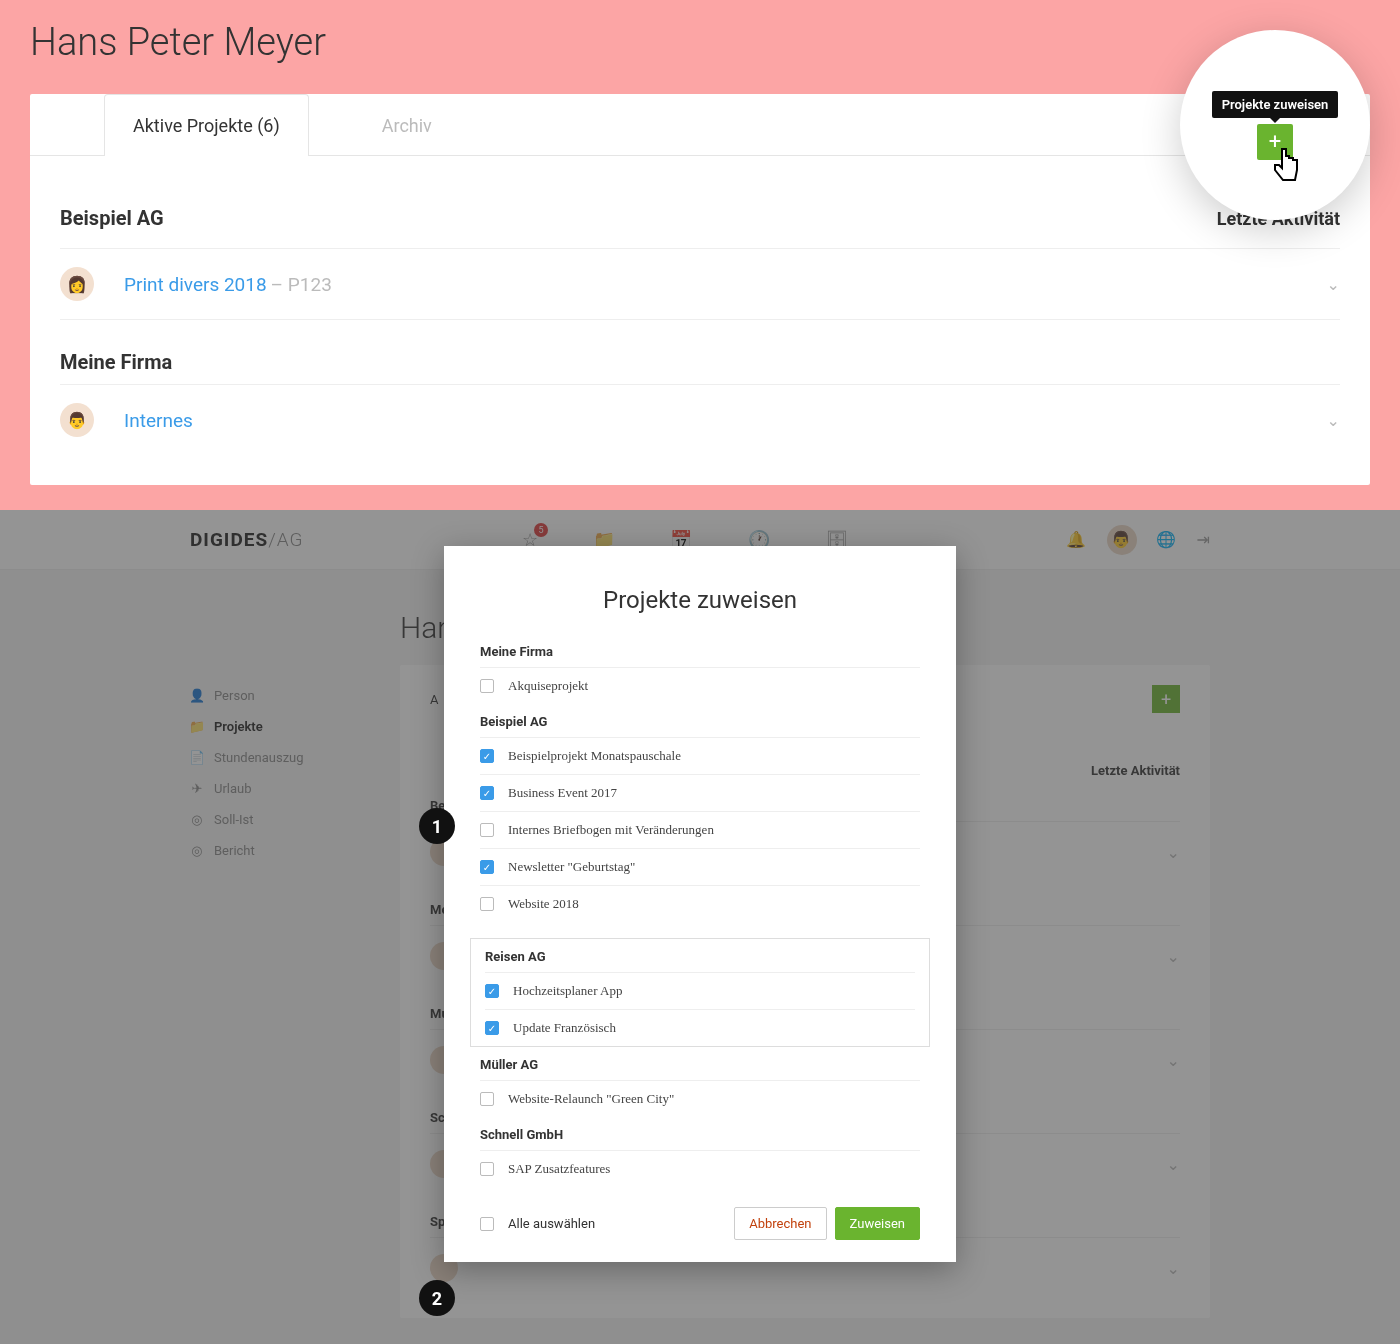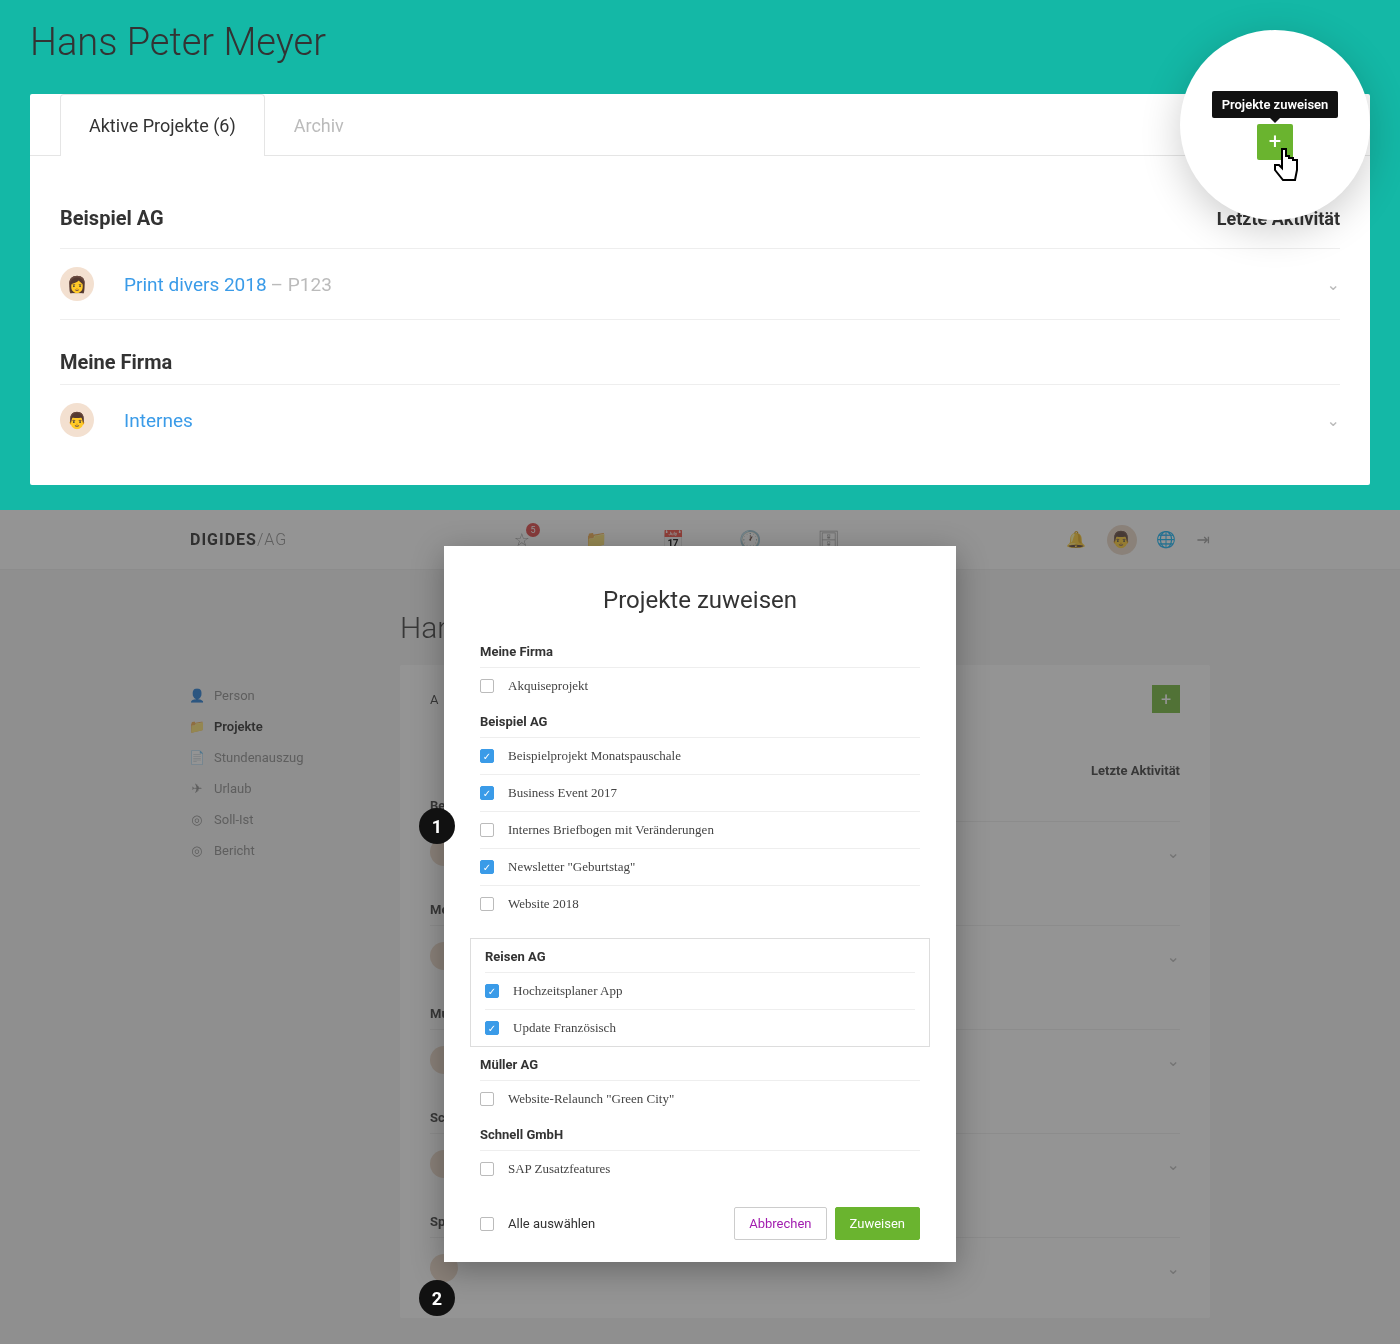--- a/index.html
+++ b/index.html
@@ -1,24 +1,24 @@
 <!DOCTYPE html>
 <html><head>
 <meta charset="utf-8">
 <style>
 * { margin: 0; padding: 0; box-sizing: border-box; }
 body { font-family: -apple-system, BlinkMacSystemFont, "Segoe UI", Roboto, sans-serif; background: #f4f4f4; color: #333; width: 1400px; position: relative; }
 
 
-.top-section { background: #14b8a6; padding: 20px 30px 0; height: 510px; position: relative; }
+.top-section { background: #fca5a5; padding: 20px 30px 0; height: 510px; position: relative; }
 .page-title { font-size: 38px; font-weight: 300; color: #333; margin-bottom: 30px; }
 .card { background: #fff; border-radius: 2px; padding: 0; }
 .tabs-row { display: flex; align-items: center; justify-content: space-between; padding: 0 30px; border-bottom: 1px solid #e5e5e5; }
 .tabs { display: flex; }
-.tab { padding: 20px 28px; font-size: 18px; color: #bbb; cursor: pointer; border: 1px solid transparent; border-bottom: none; margin-bottom: -1px; }
+.tab { padding: 20px 28px; font-size: 18px; color: #bbb; cursor: pointer; border: 1px solid transparent; border-bottom: none; margin-bottom: -1px; margin-left: 44px; }
 .tab.active { color: #333; border-color: #e5e5e5; background: #fff; border-top-left-radius: 4px; border-top-right-radius: 4px; }
 .card-body { padding: 50px 30px 30px; }
 .section-header { display: flex; justify-content: space-between; align-items: center; margin-bottom: 18px; }
 .section-header h3 { font-size: 20px; font-weight: 700; color: #333; }
 .activity-label { font-size: 18px; font-weight: 700; color: #333; }
 .row-divider { border-top: 1px solid #eee; }
 .project-row { display: flex; align-items: center; padding: 18px 0; justify-content: space-between; }
 .row-left { display: flex; align-items: center; gap: 30px; }
 .avatar { width: 34px; height: 34px; border-radius: 50%; background: #f3e0d0; display: flex; align-items: center; justify-content: center; font-size: 16px; }
 .project-link { color: #3a9be8; font-size: 19px; }
@@ -31,21 +31,21 @@
 .tooltip-dark { background: #111; color: #fff; font-size: 13px; font-weight: 600; padding: 6px 10px; border-radius: 2px; position: relative; }
 .tooltip-dark::after { content: ""; position: absolute; bottom: -5px; left: 50%; transform: translateX(-50%); border: 5px solid transparent; border-top-color: #111; border-bottom: none; }
 .add-btn { width: 36px; height: 36px; background: #6ab42f; color: #fff; display: flex; align-items: center; justify-content: center; font-size: 22px; border-radius: 2px; position: relative; }
 .hand-cursor { position: absolute; top: 22px; left: 12px; font-size: 34px; }
 
 
 .bottom-section { position: relative; height: 834px; }
 .shade { position: absolute; inset: 0; background: rgba(60,60,60,0.55); z-index: 2; }
 .backdrop { position: absolute; inset: 0; background: #f4f4f4; }
 .topbar { background: #fff; height: 60px; display: flex; align-items: center; padding: 0 190px 0 190px; justify-content: space-between; border-bottom: 1px solid #eee; }
-.brand { font-size: 16px; font-weight: 700; color: #222; letter-spacing: 1px; }
+.brand { font-size: 19px; font-weight: 700; color: #222; letter-spacing: 1px; }
 .brand .thin { font-weight: 300; color: #888; }
 .nav-icons { display: flex; gap: 55px; color: #999; font-size: 18px; }
 .nav-icon { position: relative; }
 .badge { position: absolute; top: -6px; right: -10px; background: #e03b3b; color: #fff; font-size: 9px; width: 14px; height: 14px; border-radius: 50%; display: flex; align-items: center; justify-content: center; }
 .right-icons { display: flex; gap: 20px; align-items: center; color: #999; }
 .user-avatar { width: 30px; height: 30px; border-radius: 50%; background: #e8d5c4; display: flex; align-items: center; justify-content: center; }
 
 .bottom-content { padding: 40px 190px 0; display: flex; gap: 30px; }
 .sidebar { width: 180px; flex-shrink: 0; margin-top: 70px; }
 .sidebar-item { display: flex; align-items: center; gap: 10px; padding: 8px 0; font-size: 13px; color: #888; }
@@ -69,21 +69,21 @@
 .group-title:first-of-type { margin-top: 10px; }
 .check-row { display: flex; align-items: center; gap: 14px; padding: 10px 0; border-bottom: 1px solid #eee; font-size: 13px; color: #444; font-family: Liberation Serif, serif; }
 .check-row:last-child { border-bottom: none; }
 .chk { width: 14px; height: 14px; border: 1px solid #bbb; border-radius: 2px; display: flex; align-items: center; justify-content: center; font-size: 10px; flex-shrink: 0; }
 .chk.checked { background: #3a9be8; border-color: #3a9be8; color: #fff; }
 .highlight-group { border: 1px solid #ddd; padding: 0 14px; margin: 16px -10px 0; }
 .modal-footer { display: flex; justify-content: space-between; align-items: center; margin-top: 20px; }
 .select-all { display: flex; align-items: center; gap: 14px; font-size: 13px; }
 .btns { display: flex; gap: 8px; }
 .btn { padding: 8px 14px; font-size: 13px; border-radius: 2px; cursor: pointer; }
-.btn-cancel { background: #fff; border: 1px solid #ccc; color: #a21caf; }
+.btn-cancel { background: #fff; border: 1px solid #ccc; color: #c2410c; }
 .btn-primary { background: #6ab42f; color: #fff; border: 1px solid #6ab42f; }
 
 
 .step-marker { position: absolute; width: 36px; height: 36px; background: #111; color: #fff; border-radius: 50%; display: flex; align-items: center; justify-content: center; font-size: 18px; font-weight: 700; z-index: 4; }
 </style>
 </head>
 <body>
 
 <div class="top-section">
   <h1 class="page-title">Hans Peter Meyer</h1>

